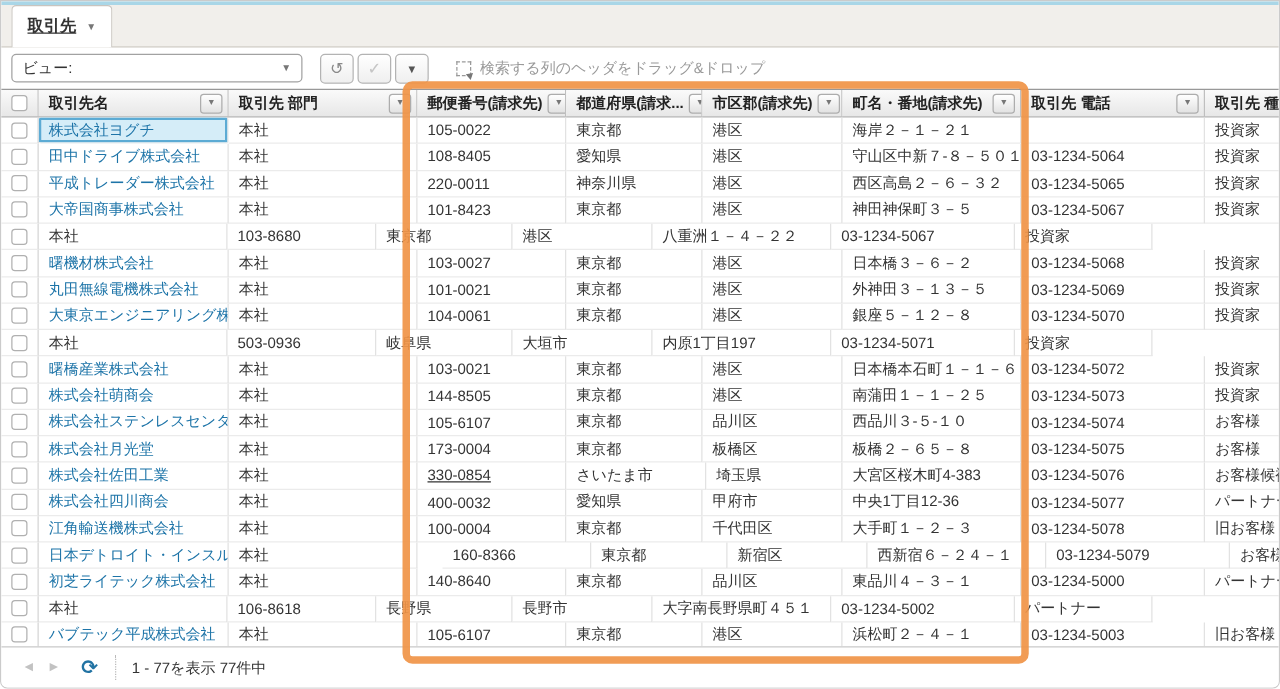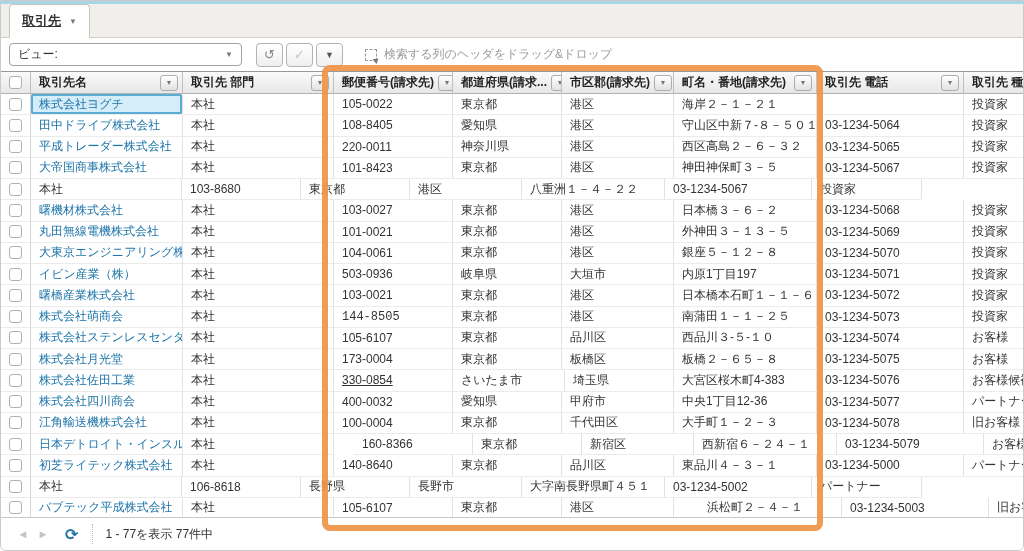--- a/index.html
+++ b/index.html
@@ -232,21 +232,20 @@
           <div class="cell" style="width: 109px;">東京都</div>
           <div class="cell" style="width: 112px;">港区</div>
           <div class="cell" style="width: 143px;">銀座５－１２－８</div>
           <div class="cell" style="width: 147px;">03-1234-5070</div>
           <div class="cell" style="width: 110px;">投資家</div>
         </div>
         <div class="row">
           <div class="cbcell">
             <span class="cb"></span>
           </div>
-          <div class="cell link" style="width: 152px;">イビン産業（株）</div>
           <div class="cell" style="width: 151px;">本社</div>
           <div class="cell" style="width: 119px;">503-0936</div>
           <div class="cell" style="width: 109px;">岐阜県</div>
           <div class="cell" style="width: 112px;">大垣市</div>
           <div class="cell" style="width: 143px;">内原1丁目197</div>
           <div class="cell" style="width: 147px;">03-1234-5071</div>
           <div class="cell" style="width: 110px;">投資家</div>
         </div>
         <div class="row">
           <div class="cbcell">
@@ -260,21 +259,21 @@
           <div class="cell" style="width: 143px;">日本橋本石町１－１－６</div>
           <div class="cell" style="width: 147px;">03-1234-5072</div>
           <div class="cell" style="width: 110px;">投資家</div>
         </div>
         <div class="row">
           <div class="cbcell">
             <span class="cb"></span>
           </div>
           <div class="cell link" style="width: 152px;">株式会社萌商会</div>
           <div class="cell" style="width: 151px;">本社</div>
-          <div class="cell" style="width: 119px; font-family: Liberation Mono, monospace;">144-8505</div>
+          <div class="cell" style="width: 119px;">144-8505</div>
           <div class="cell" style="width: 109px;">東京都</div>
           <div class="cell" style="width: 112px;">港区</div>
           <div class="cell" style="width: 143px;">南蒲田１－１－２５</div>
           <div class="cell" style="width: 147px;">03-1234-5073</div>
           <div class="cell" style="width: 110px;">投資家</div>
         </div>
         <div class="row">
           <div class="cbcell">
             <span class="cb"></span>
           </div>
@@ -379,21 +378,21 @@
         </div>
         <div class="row">
           <div class="cbcell">
             <span class="cb"></span>
           </div>
           <div class="cell link" style="width: 152px;">バブテック平成株式会社</div>
           <div class="cell" style="width: 151px;">本社</div>
           <div class="cell" style="width: 119px;">105-6107</div>
           <div class="cell" style="width: 109px;">東京都</div>
           <div class="cell" style="width: 112px;">港区</div>
-          <div class="cell" style="width: 143px; margin-left: 25px;">浜松町２－４－１</div>
+          <div class="cell" style="width: 143px;">浜松町２－４－１</div>
           <div class="cell" style="width: 147px;">03-1234-5003</div>
           <div class="cell" style="width: 110px;">旧お客様</div>
         </div>
       </div>
   </div>
 
   <div class="footer">
     <span class="pg-arrow">◄</span>
     <span class="pg-arrow">►</span>
     <span class="refresh">⟳</span>

